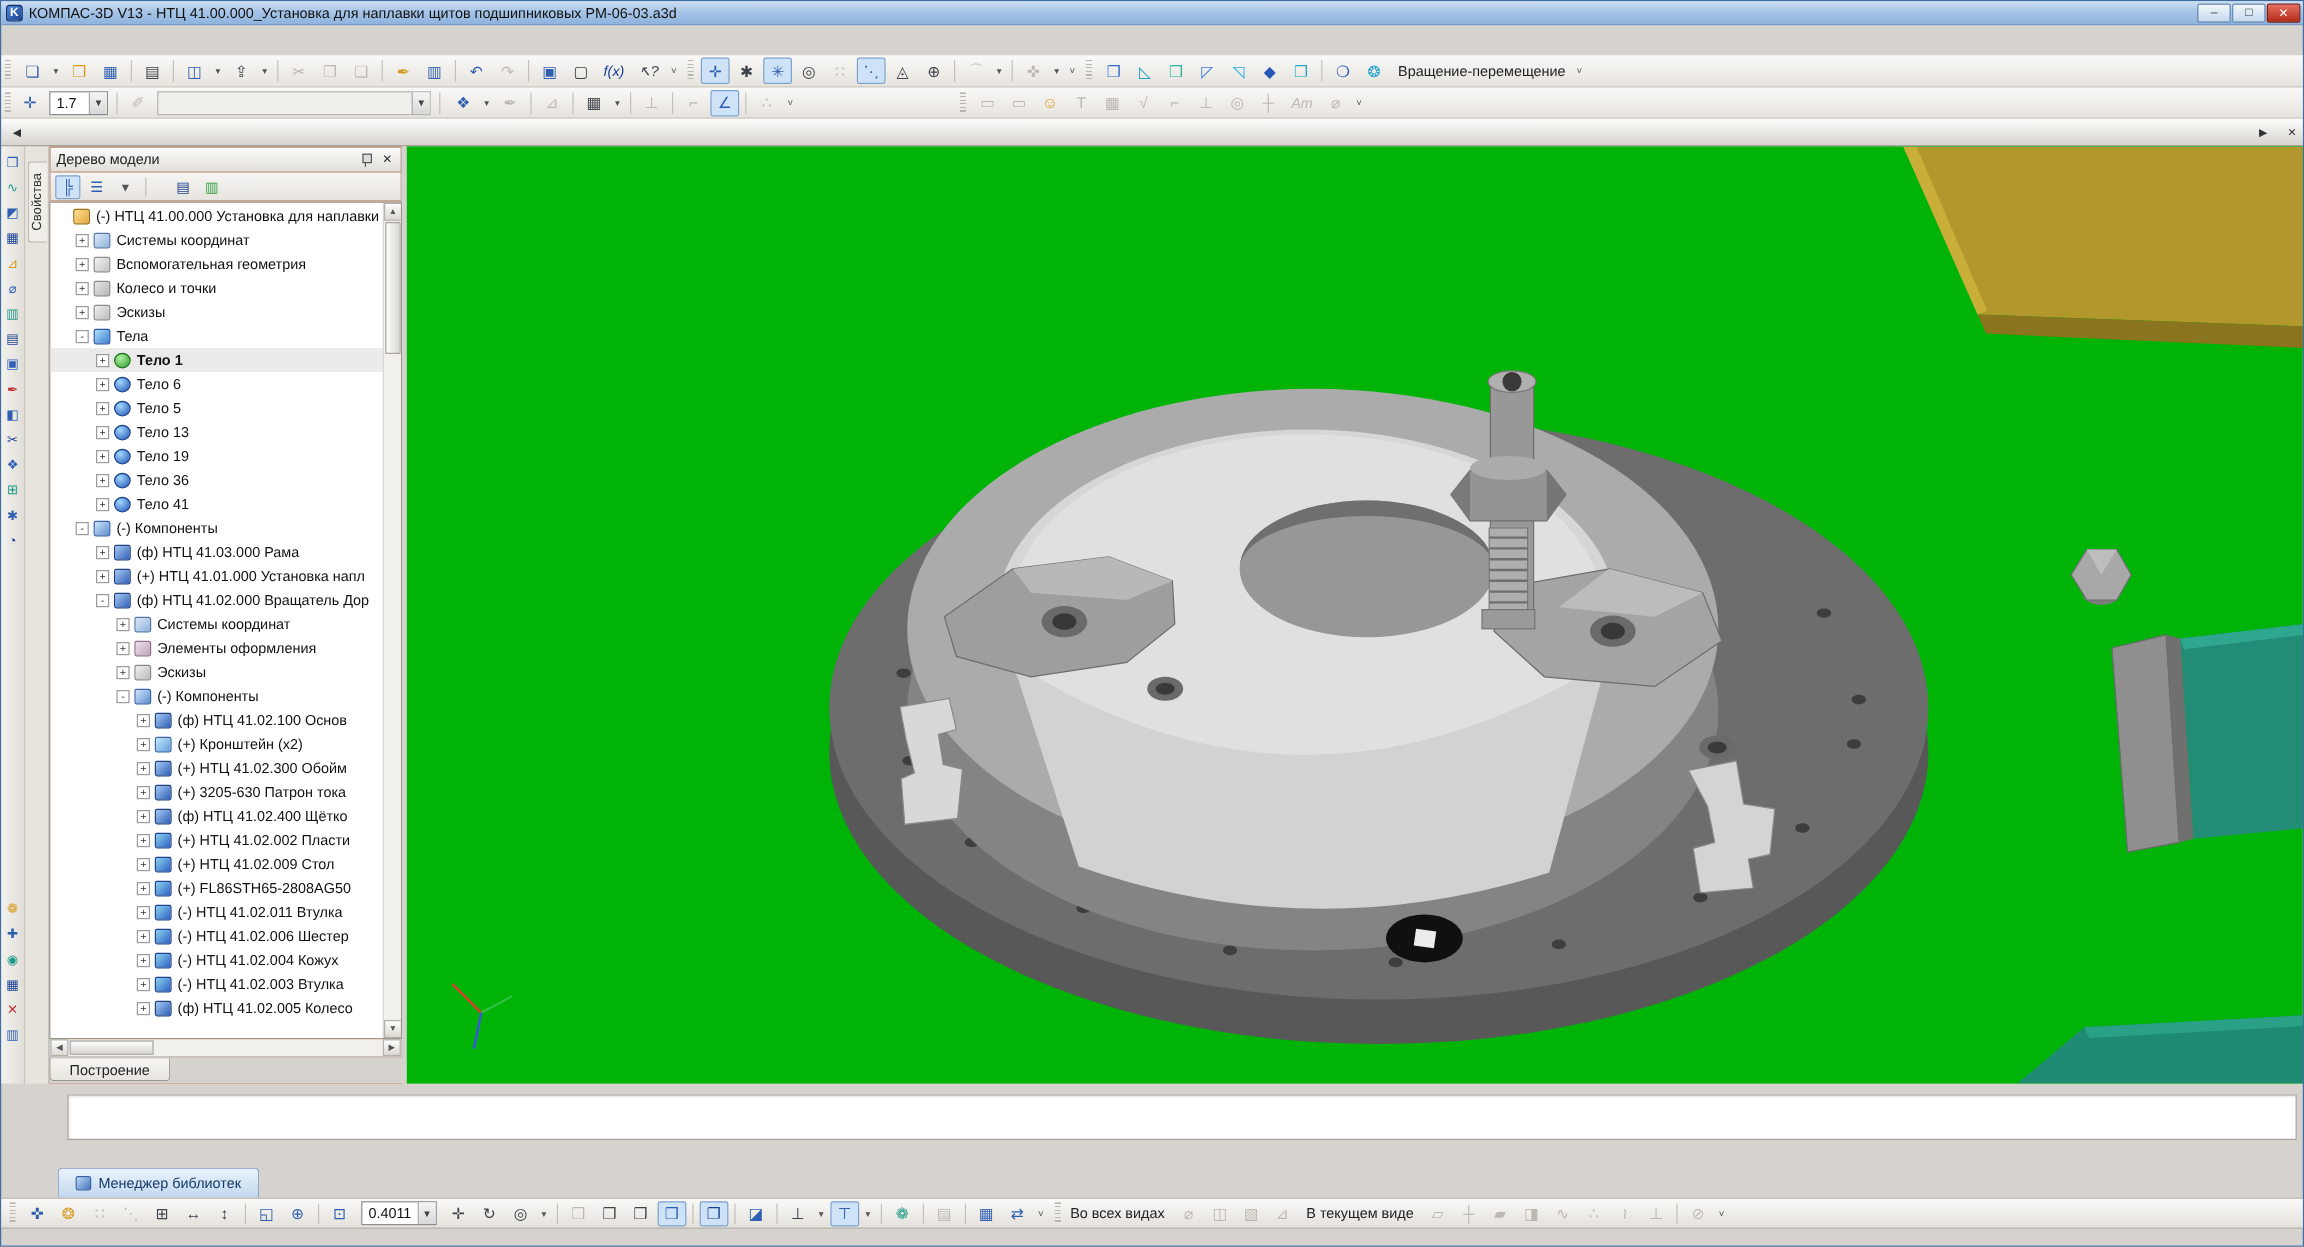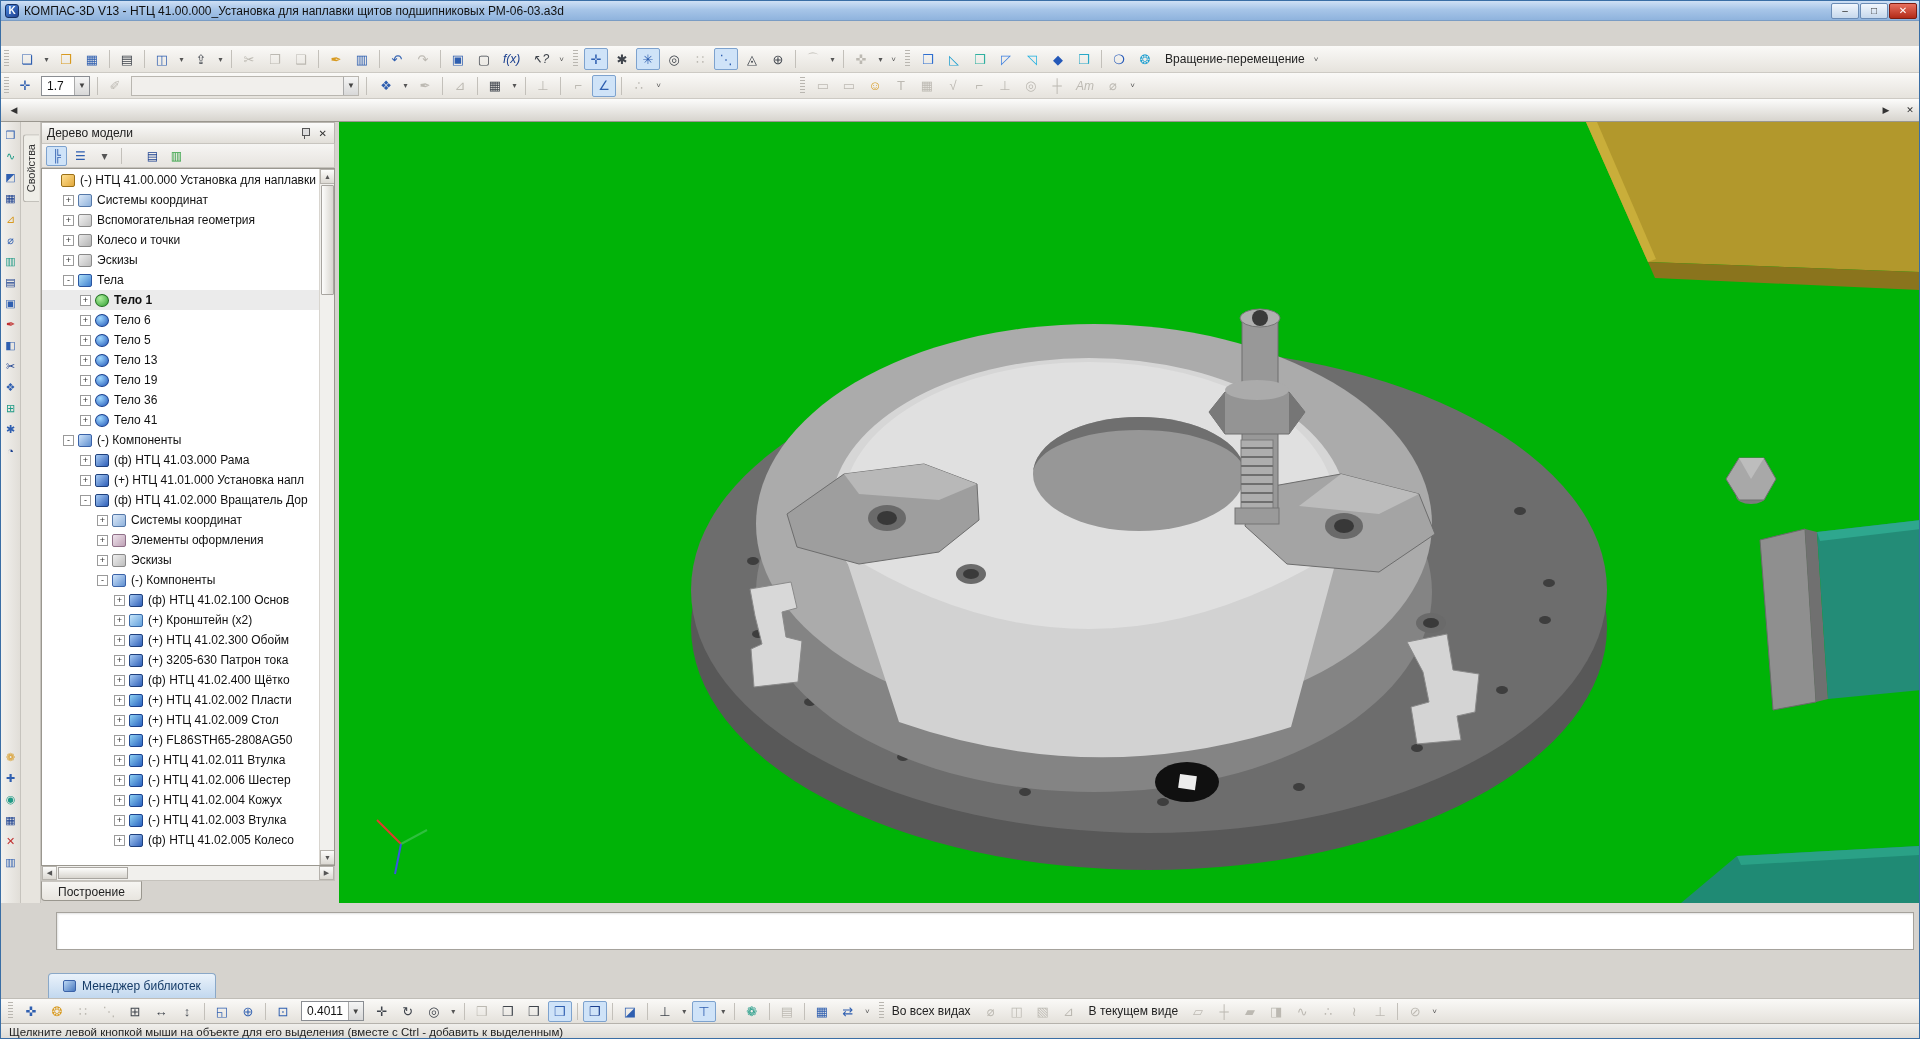--- a/index.html
+++ b/index.html
@@ -720,17 +720,14 @@
         <span class="tbtn disabled">∿</span>
         <span class="tbtn disabled">∴</span>
         <span class="tbtn disabled">≀</span>
         <span class="tbtn disabled">⊥</span>
         <span class="tbtn sep"></span>
         <span class="tbtn disabled">⊘</span>
         <span class="tbtn dd">˅</span>
       </span>
   </div>
 
-  <div id="statusbar">
-    <span>Щелкните левой кнопкой мыши на объекте для его выделения (вместе с Ctrl - добавить к выделенным)</span>
-  </div>
 
 </div>
 
 </body></html>

